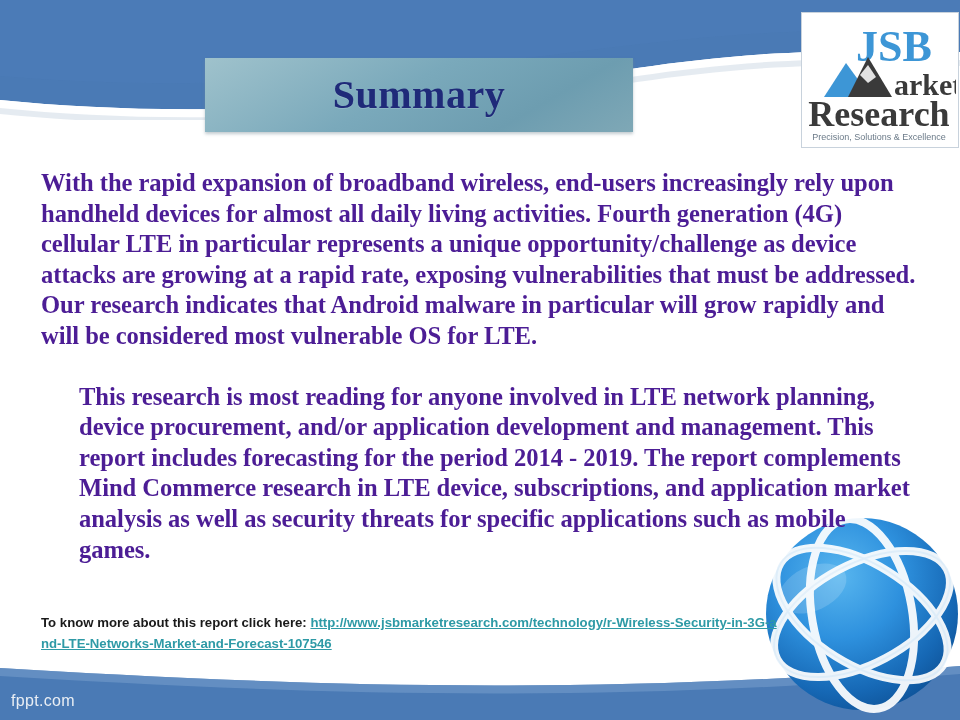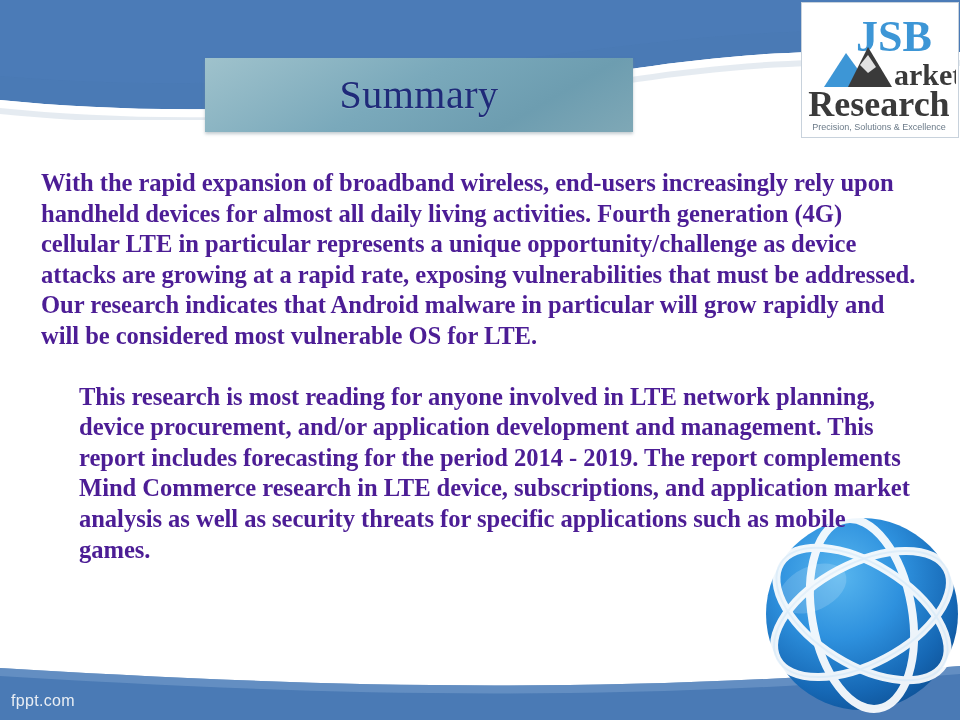--- a/index.html
+++ b/index.html
@@ -53,33 +53,33 @@
     width: 428px;
     height: 74px;
     background: linear-gradient(150deg, #9fc2cc 0%, #7aa9bb 45%, #6d9db0 75%, #7fa8b6 100%);
     box-shadow: 0 2px 3px rgba(120,140,150,0.45);
     display: flex;
     align-items: center;
     justify-content: center;
   }
   .title-text {
     font-family: "Liberation Serif", serif;
-    font-weight: normal;
+    font-weight: bold;
     font-size: 40px;
     color: #1f2a79;
     letter-spacing: 0.5px;
     line-height: 1;
     text-shadow: 0 1px 0 rgba(255,255,255,0.15);
   }
 
   
   .logo-box {
     position: absolute;
     left: 801px;
-    top: 2px;
+    top: 12px;
     width: 156px;
     height: 134px;
     background: #ffffff;
     border: 1px solid #c8d2dc;
     overflow: hidden;
   }
   .logo-svg { display: block; }
 
   
   .body-text {
@@ -194,16 +194,19 @@
 
       <text x="77" y="127" font-family="Liberation Sans, sans-serif" font-size="9" fill="#6b7a88" text-anchor="middle">Precision, Solutions &amp; Excellence</text>
     </svg>
   </div>
 
   <div class="body-text">
     <p class="para">With the rapid expansion of broadband wireless, end-users increasingly rely upon handheld devices for almost all daily living activities. Fourth generation (4G) cellular LTE in particular represents a unique opportunity/challenge as device attacks are growing at a rapid rate, exposing vulnerabilities that must be addressed. Our research indicates that Android malware in particular will grow rapidly and will be considered most vulnerable OS for LTE.</p>
     <p class="para"> This research is most reading for anyone involved in LTE network planning, device procurement, and/or application development and management. This report includes forecasting for the period 2014 - 2019. The report complements Mind Commerce research in LTE device, subscriptions, and application market analysis as well as security threats for specific applications such as mobile games.</p>
   </div>
 
+  <div class="footer">
+    <span class="lead">To know more about this report click here: </span><a class="url" href="#">http://www.jsbmarketresearch.com/technology/r-Wireless-Security-in-3G-and-LTE-Networks-Market-and-Forecast-107546</a>
+  </div>
 
   <div class="watermark">fppt.com</div>
 
 </div>
 
 </body></html>

